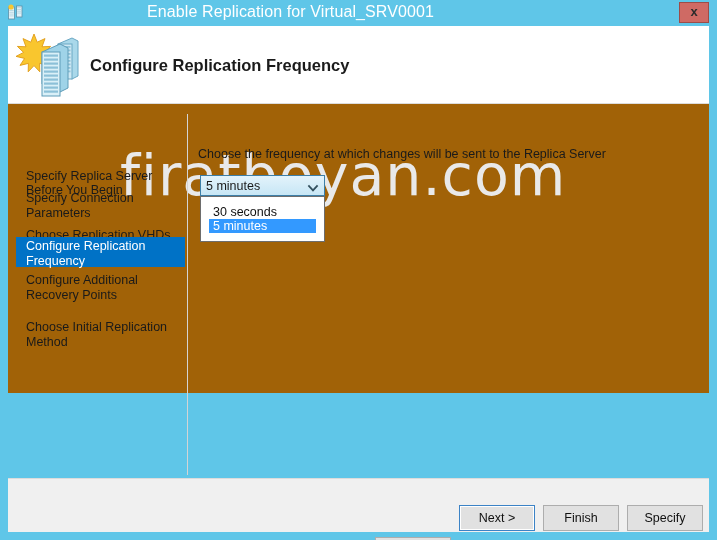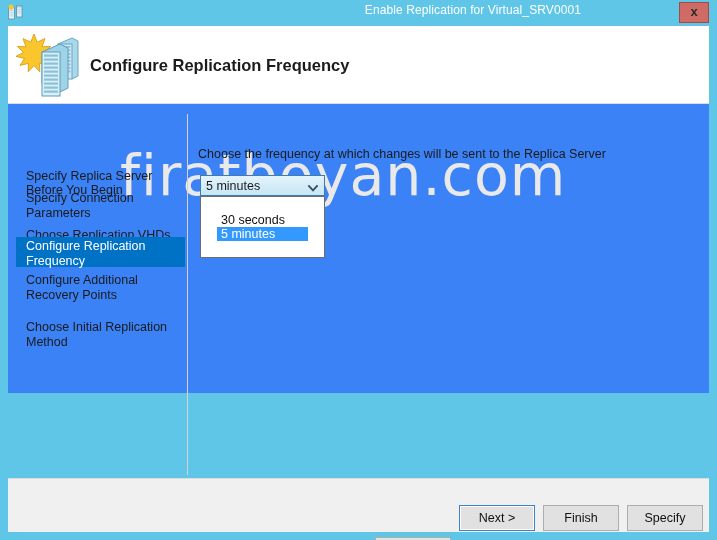--- a/index.html
+++ b/index.html
@@ -35,22 +35,22 @@
   }
   #titlebar-icon {
     position: absolute;
     left: 7px; top: 4px;
     width: 18px; height: 18px;
   }
   #titlebar-title {
     position: absolute;
     left: 0; top: 3px;
     width: 581px;
-    text-align: right;
-    font-size: 12px;
+    text-align: center;
+    font-size: 16px;
     color: #ffffff;
     letter-spacing: 0.1px;
     white-space: nowrap;
     user-select: none;
   }
   #close-button {
     position: absolute;
     left: 679px; top: 2px;
     width: 30px; height: 21px;
     background: #cf6a64;
@@ -68,21 +68,21 @@
     color: #2b2b2b;
     font-family: "Liberation Sans", sans-serif;
   }
 
   
   #client {
     position: absolute;
     left: 8px; top: 26px;
     width: 701px;
     height: 367px;
-    background: #3b82f6;
+    background: #a16207;
     box-sizing: border-box;
   }
 
   
   #header {
     position: absolute;
     left: 0; top: 0;
     width: 701px;
     height: 78px;
     background: #ffffff;
@@ -192,21 +192,21 @@
   }
 
   
   #dropdown {
     position: absolute;
     left: 2px; top: 91px;
     width: 125px;
     background: #ffffff;
     border: 1px solid #6d6d6d;
     box-sizing: border-box;
-    padding: 16px;
+    padding: 8px;
   }
   .dd-item {
     height: 14px;
     line-height: 14px;
     padding: 0 0 0 4px;
     font-size: 12.5px;
     color: #101010;
     white-space: nowrap;
     cursor: pointer;
   }

